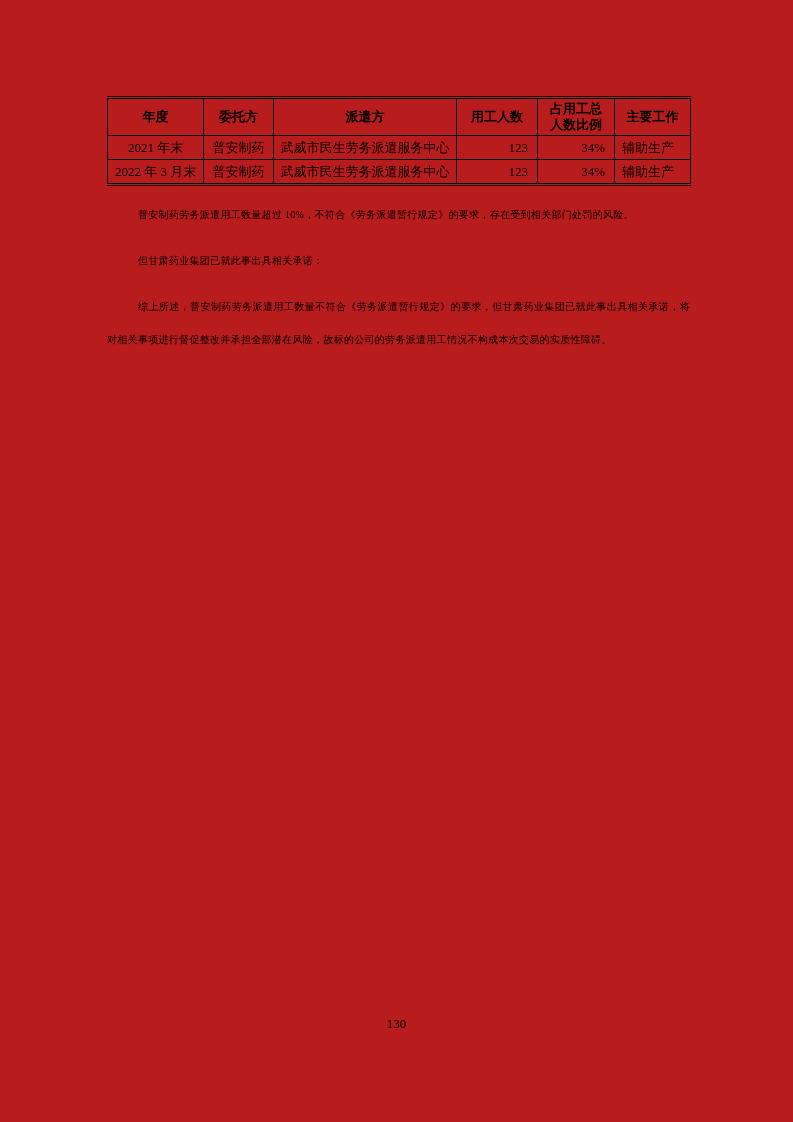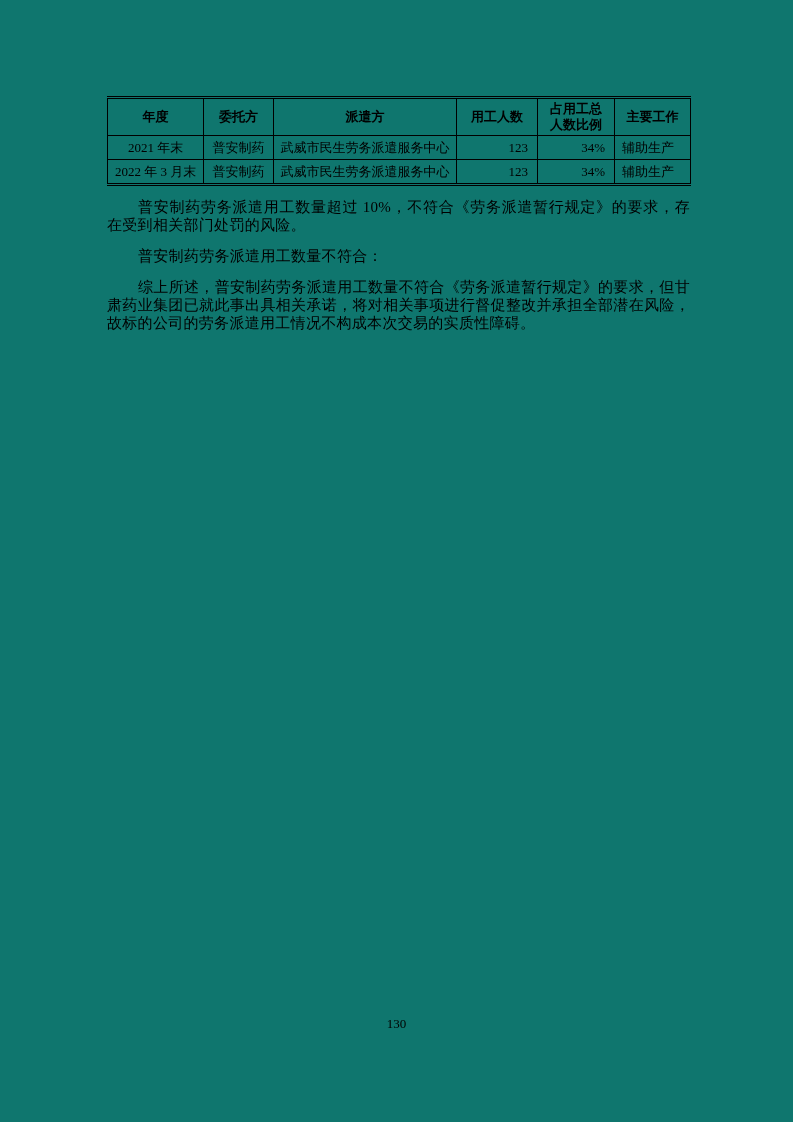--- a/index.html
+++ b/index.html
@@ -1,21 +1,21 @@
 <!DOCTYPE html>
 <html><head>
 <meta charset="utf-8">
 <style>
   html, body { margin: 0; padding: 0; background: #e8e8e8; }
   .page {
     position: relative;
     width: 793px;
     height: 1122px;
     margin: 0 auto;
-    background: #0f766e;
+    background: #b91c1c;
     font-family: "Liberation Serif", "DejaVu Serif", serif;
     color: #000000;
     overflow: hidden;
   }
   .content {
     position: absolute;
     left: 107px;
     top: 96px;
     width: 583px;
   }
@@ -45,22 +45,22 @@
   table.doc-table td {
     height: 23px;
     line-height: 21px;
     padding: 1px 6px;
     vertical-align: middle;
   }
   .c-center { text-align: center; }
   .c-num    { text-align: right; padding-right: 9px !important; }
   .c-left   { text-align: left;  padding-left: 7px  !important; }
   p.body-text {
-    font-size: 15px;
-    line-height: 18px;
+    font-size: 10px;
+    line-height: 33px;
     text-align: justify;
     text-indent: 31px;
     margin: 13px 0 0 0;
     letter-spacing: 0.3px;
   }
   p.body-text.first { margin-top: 12px; }
   .page-number {
     position: absolute;
     top: 1016px;
     left: 0;
@@ -109,19 +109,19 @@
           <td class="c-center">普安制药</td>
           <td class="c-center">武威市民生劳务派遣服务中心</td>
           <td class="c-num">123</td>
           <td class="c-num">34%</td>
           <td class="c-left">辅助生产</td>
         </tr>
       </tbody>
     </table>
 
     <p class="body-text first">普安制药劳务派遣用工数量超过 10%，不符合《劳务派遣暂行规定》的要求，存在受到相关部门处罚的风险。</p>
-    <p class="body-text">普安制药劳务派遣用工数量不符合：</p>
+    <p class="body-text">但甘肃药业集团已就此事出具相关承诺：</p>
     <p class="body-text">综上所述，普安制药劳务派遣用工数量不符合《劳务派遣暂行规定》的要求，但甘肃药业集团已就此事出具相关承诺，将对相关事项进行督促整改并承担全部潜在风险，故标的公司的劳务派遣用工情况不构成本次交易的实质性障碍。</p>
 
   </div>
 
   <div class="page-number">130</div>
 </div>
 
 </body></html>

